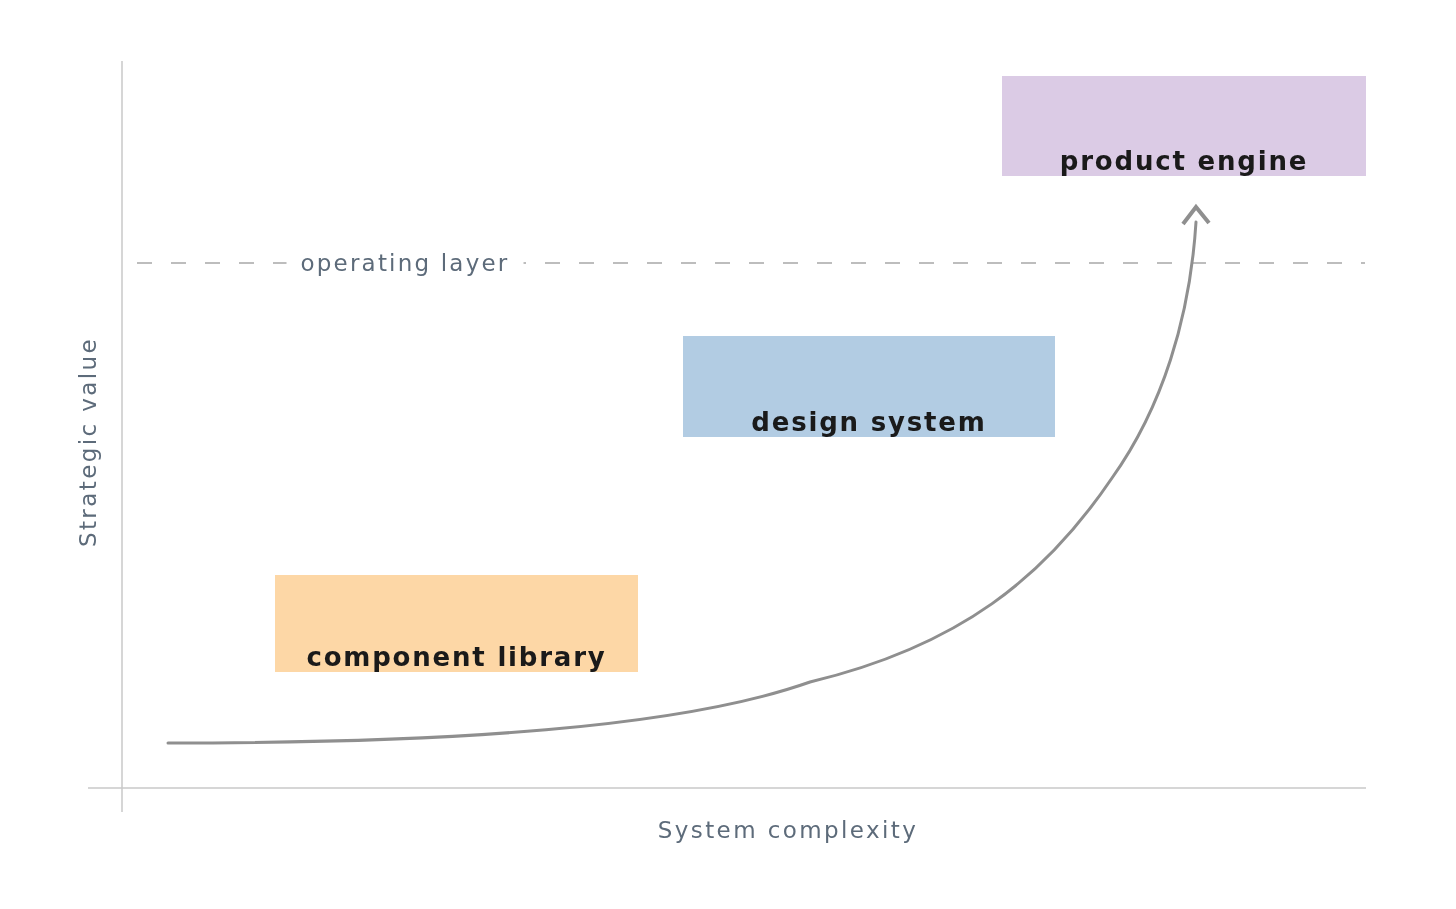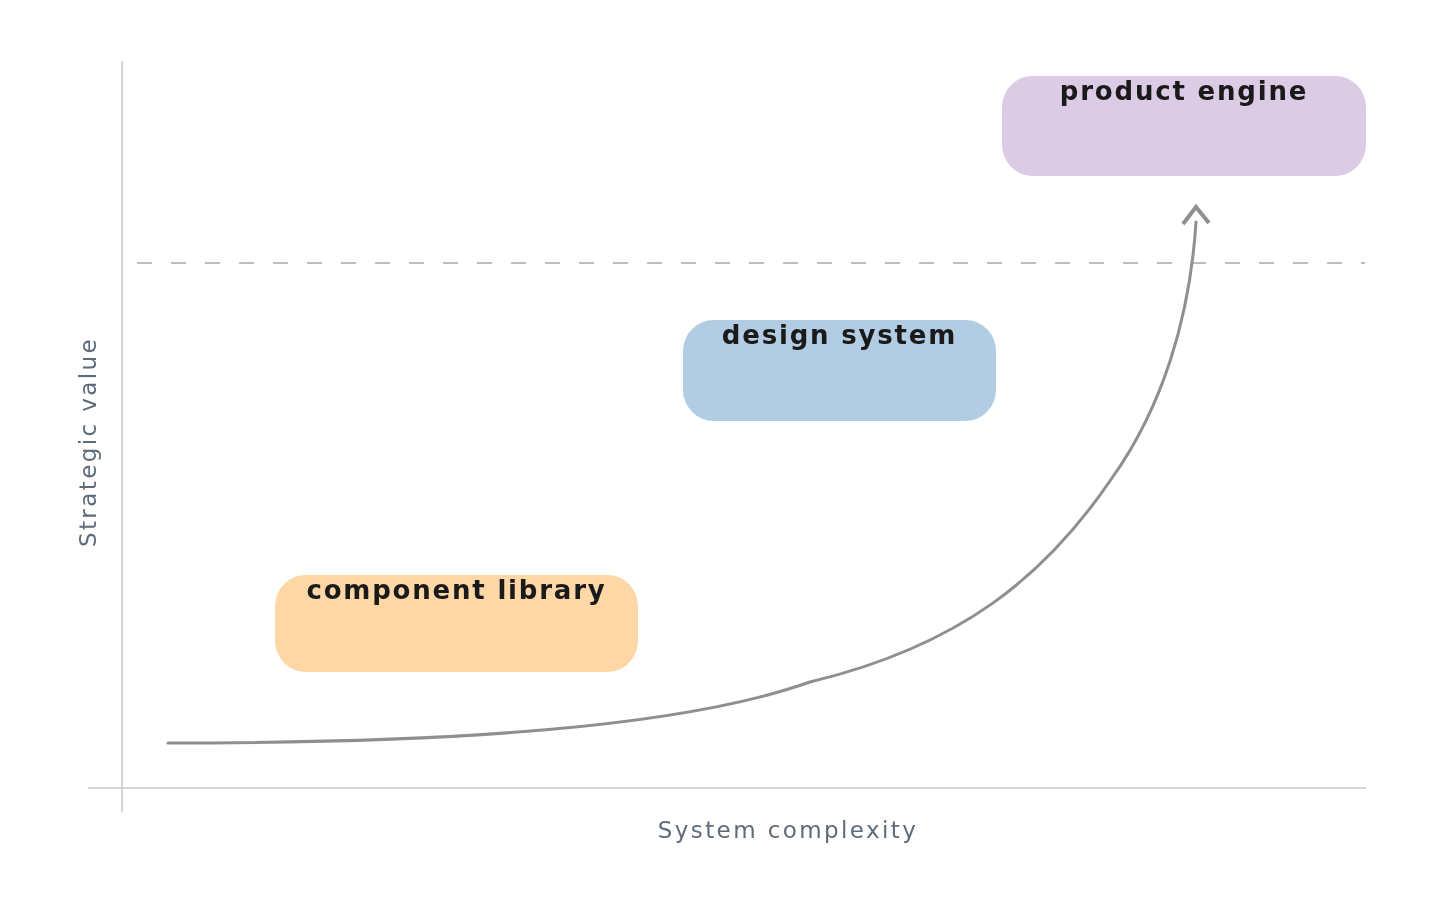--- a/index.html
+++ b/index.html
@@ -19,31 +19,30 @@
     position: absolute;
     left: 0;
     top: 0;
     width: 1456px;
     height: 909px;
     z-index: 1;
   }
   .box {
     position: absolute;
     display: flex;
-    align-items: flex-start;
+    align-items: flex-end;
     justify-content: center;
     font-size: 26px;
     font-weight: 700;
     letter-spacing: 1.8px;
     z-index: 3;
     white-space: nowrap;
-    border-radius: 31px;
   }
   #box-component { left: 275px; top: 575px; width: 363px; height: 97px; }
-  #box-design    { left: 683px; top: 320px; width: 313px; height: 101px; }
+  #box-design    { left: 683px; top: 336px; width: 372px; height: 101px; }
   #box-product   { left: 1002px; top: 76px; width: 364px; height: 100px; }
 
   .axis-label {
     position: absolute;
     font-size: 23px;
     font-weight: 400;
     letter-spacing: 2.4px;
     white-space: nowrap;
     z-index: 2;
   }
@@ -94,18 +93,19 @@
   </div>
 
   <div class="box" id="box-design" style="background-color: rgb(178, 204, 227);">
     <span style="color: rgb(26, 26, 26);">design system</span>
   </div>
 
   <div class="box" id="box-product" style="background-color: rgb(219, 203, 229);">
     <span style="color: rgb(26, 26, 26);">product engine</span>
   </div>
 
+  <div id="op-label" style="color: rgb(93, 107, 122);">operating layer</div>
 
   <div class="axis-label" id="y-label" style="color: rgb(93, 107, 122);">Strategic value</div>
 
   <div class="axis-label" id="x-label" style="color: rgb(93, 107, 122);">System complexity</div>
 
 </div>
 
 </body></html>

